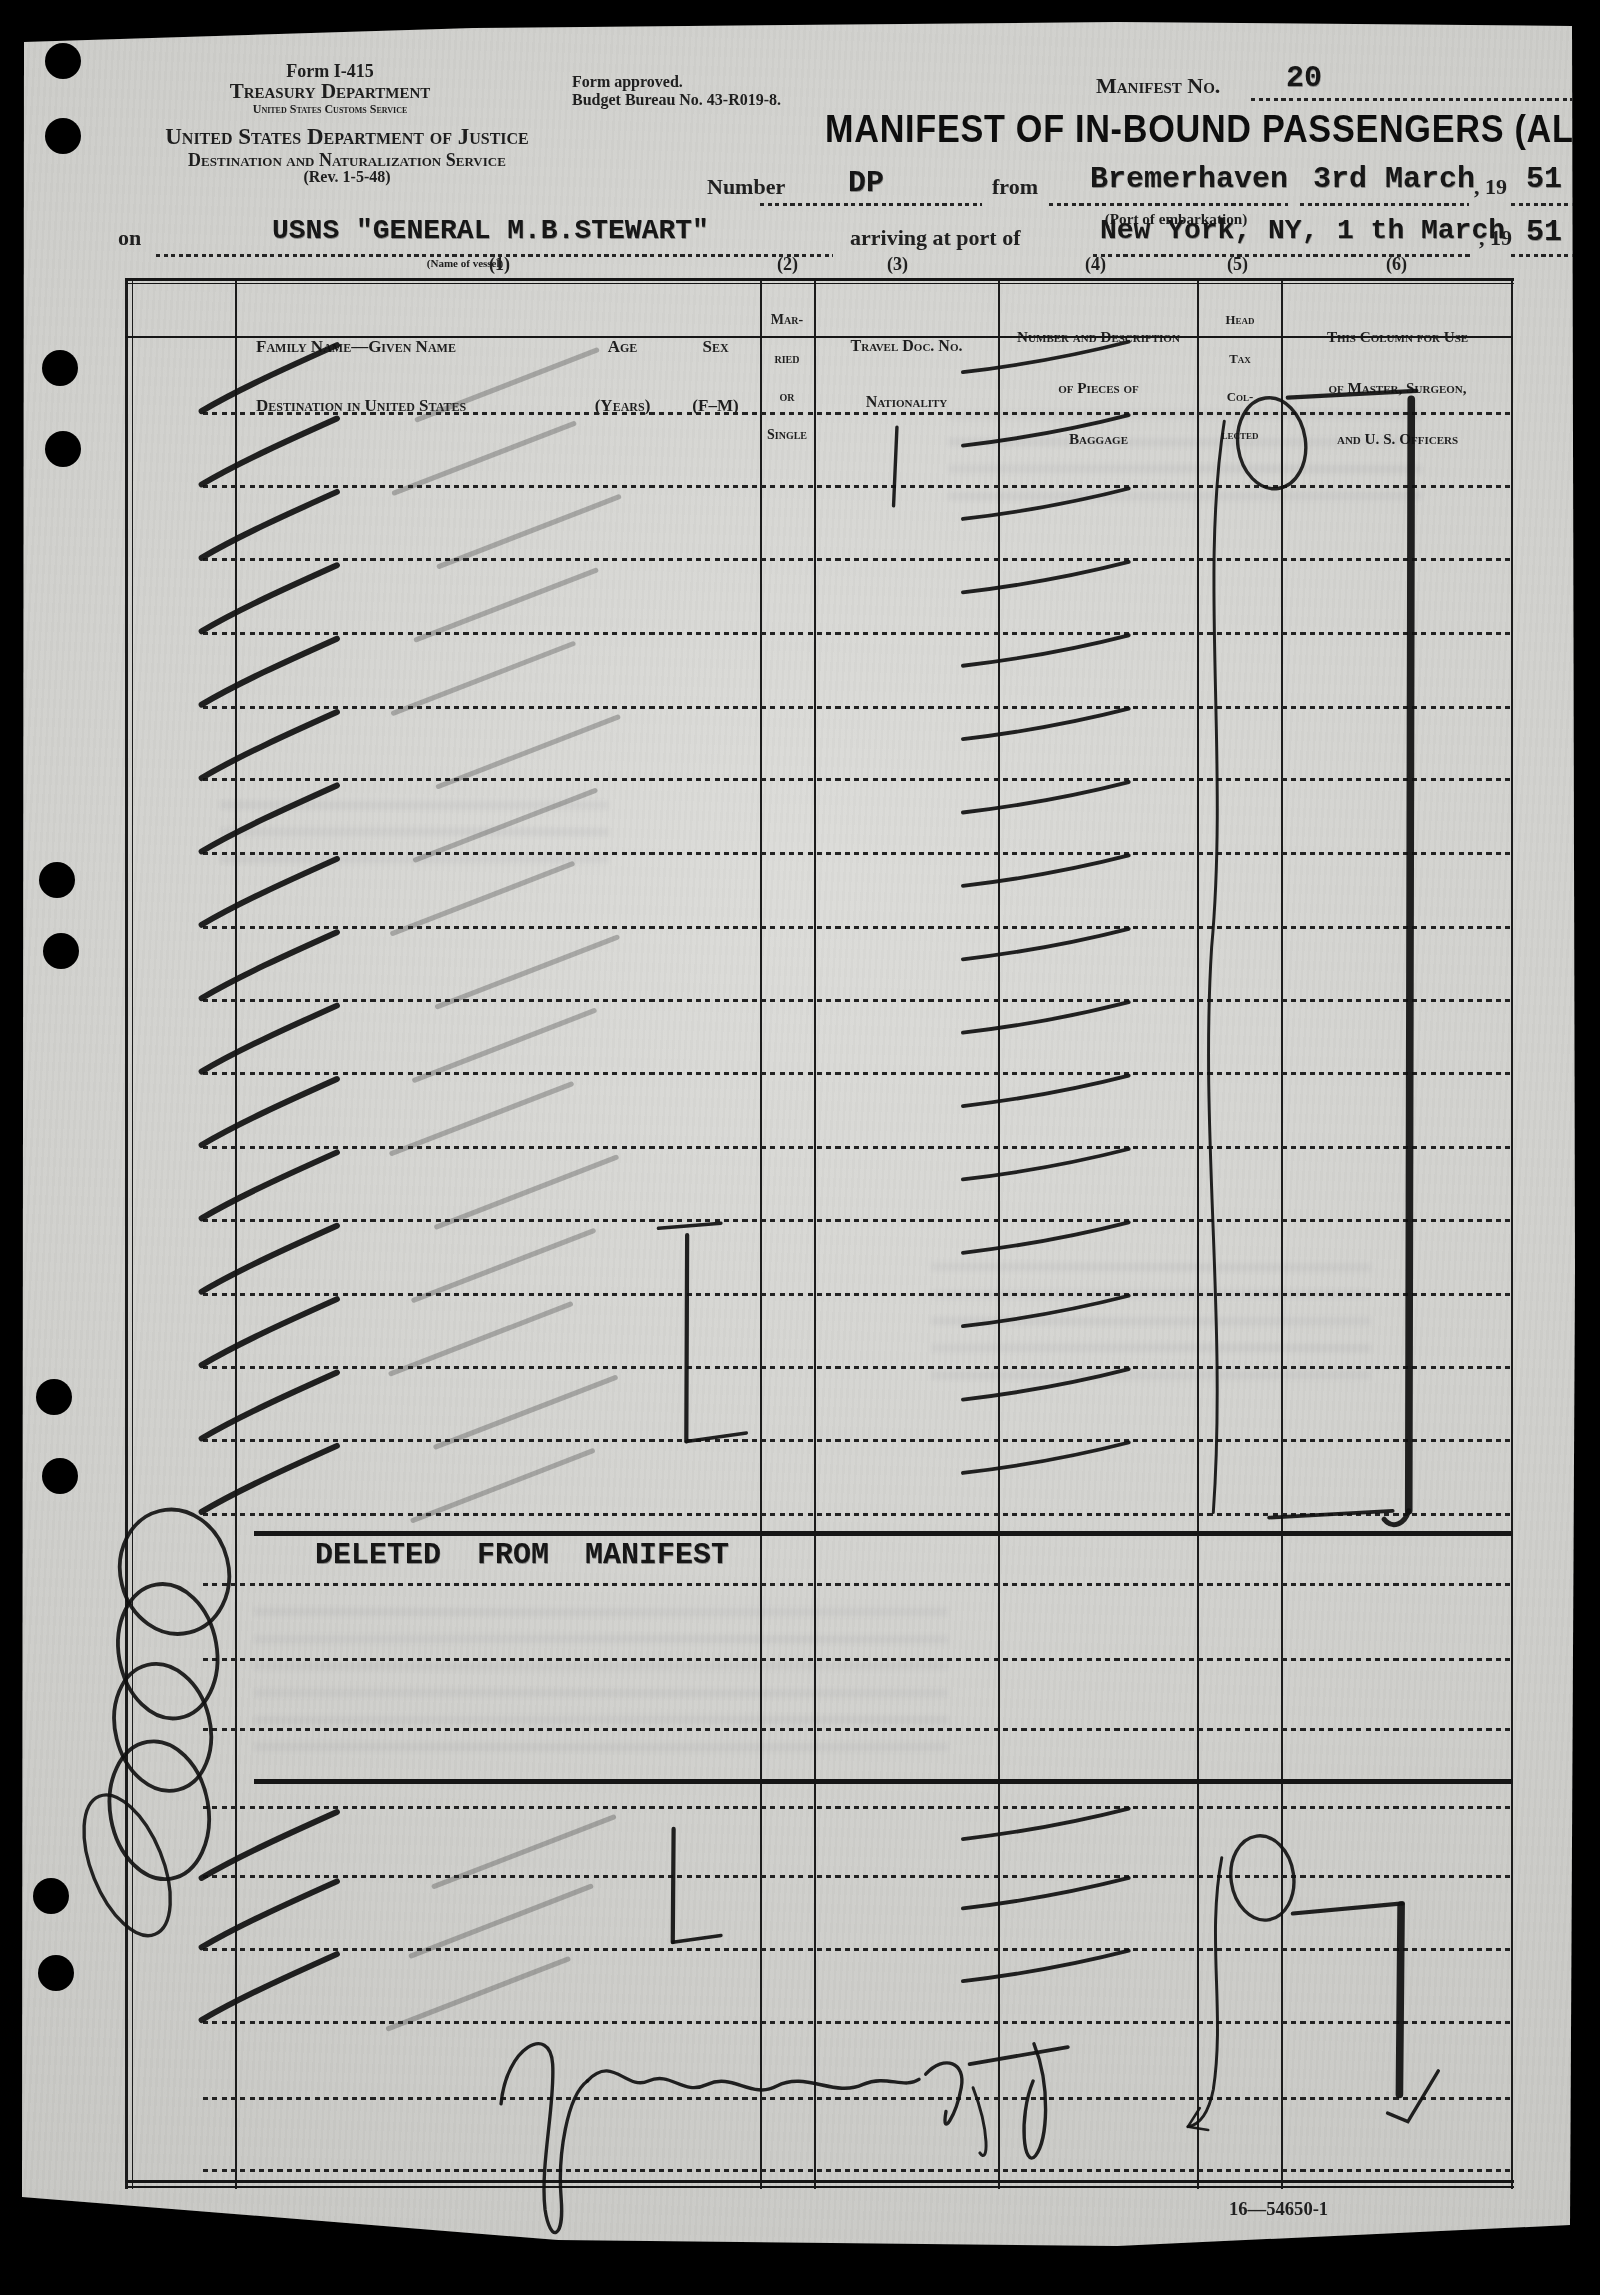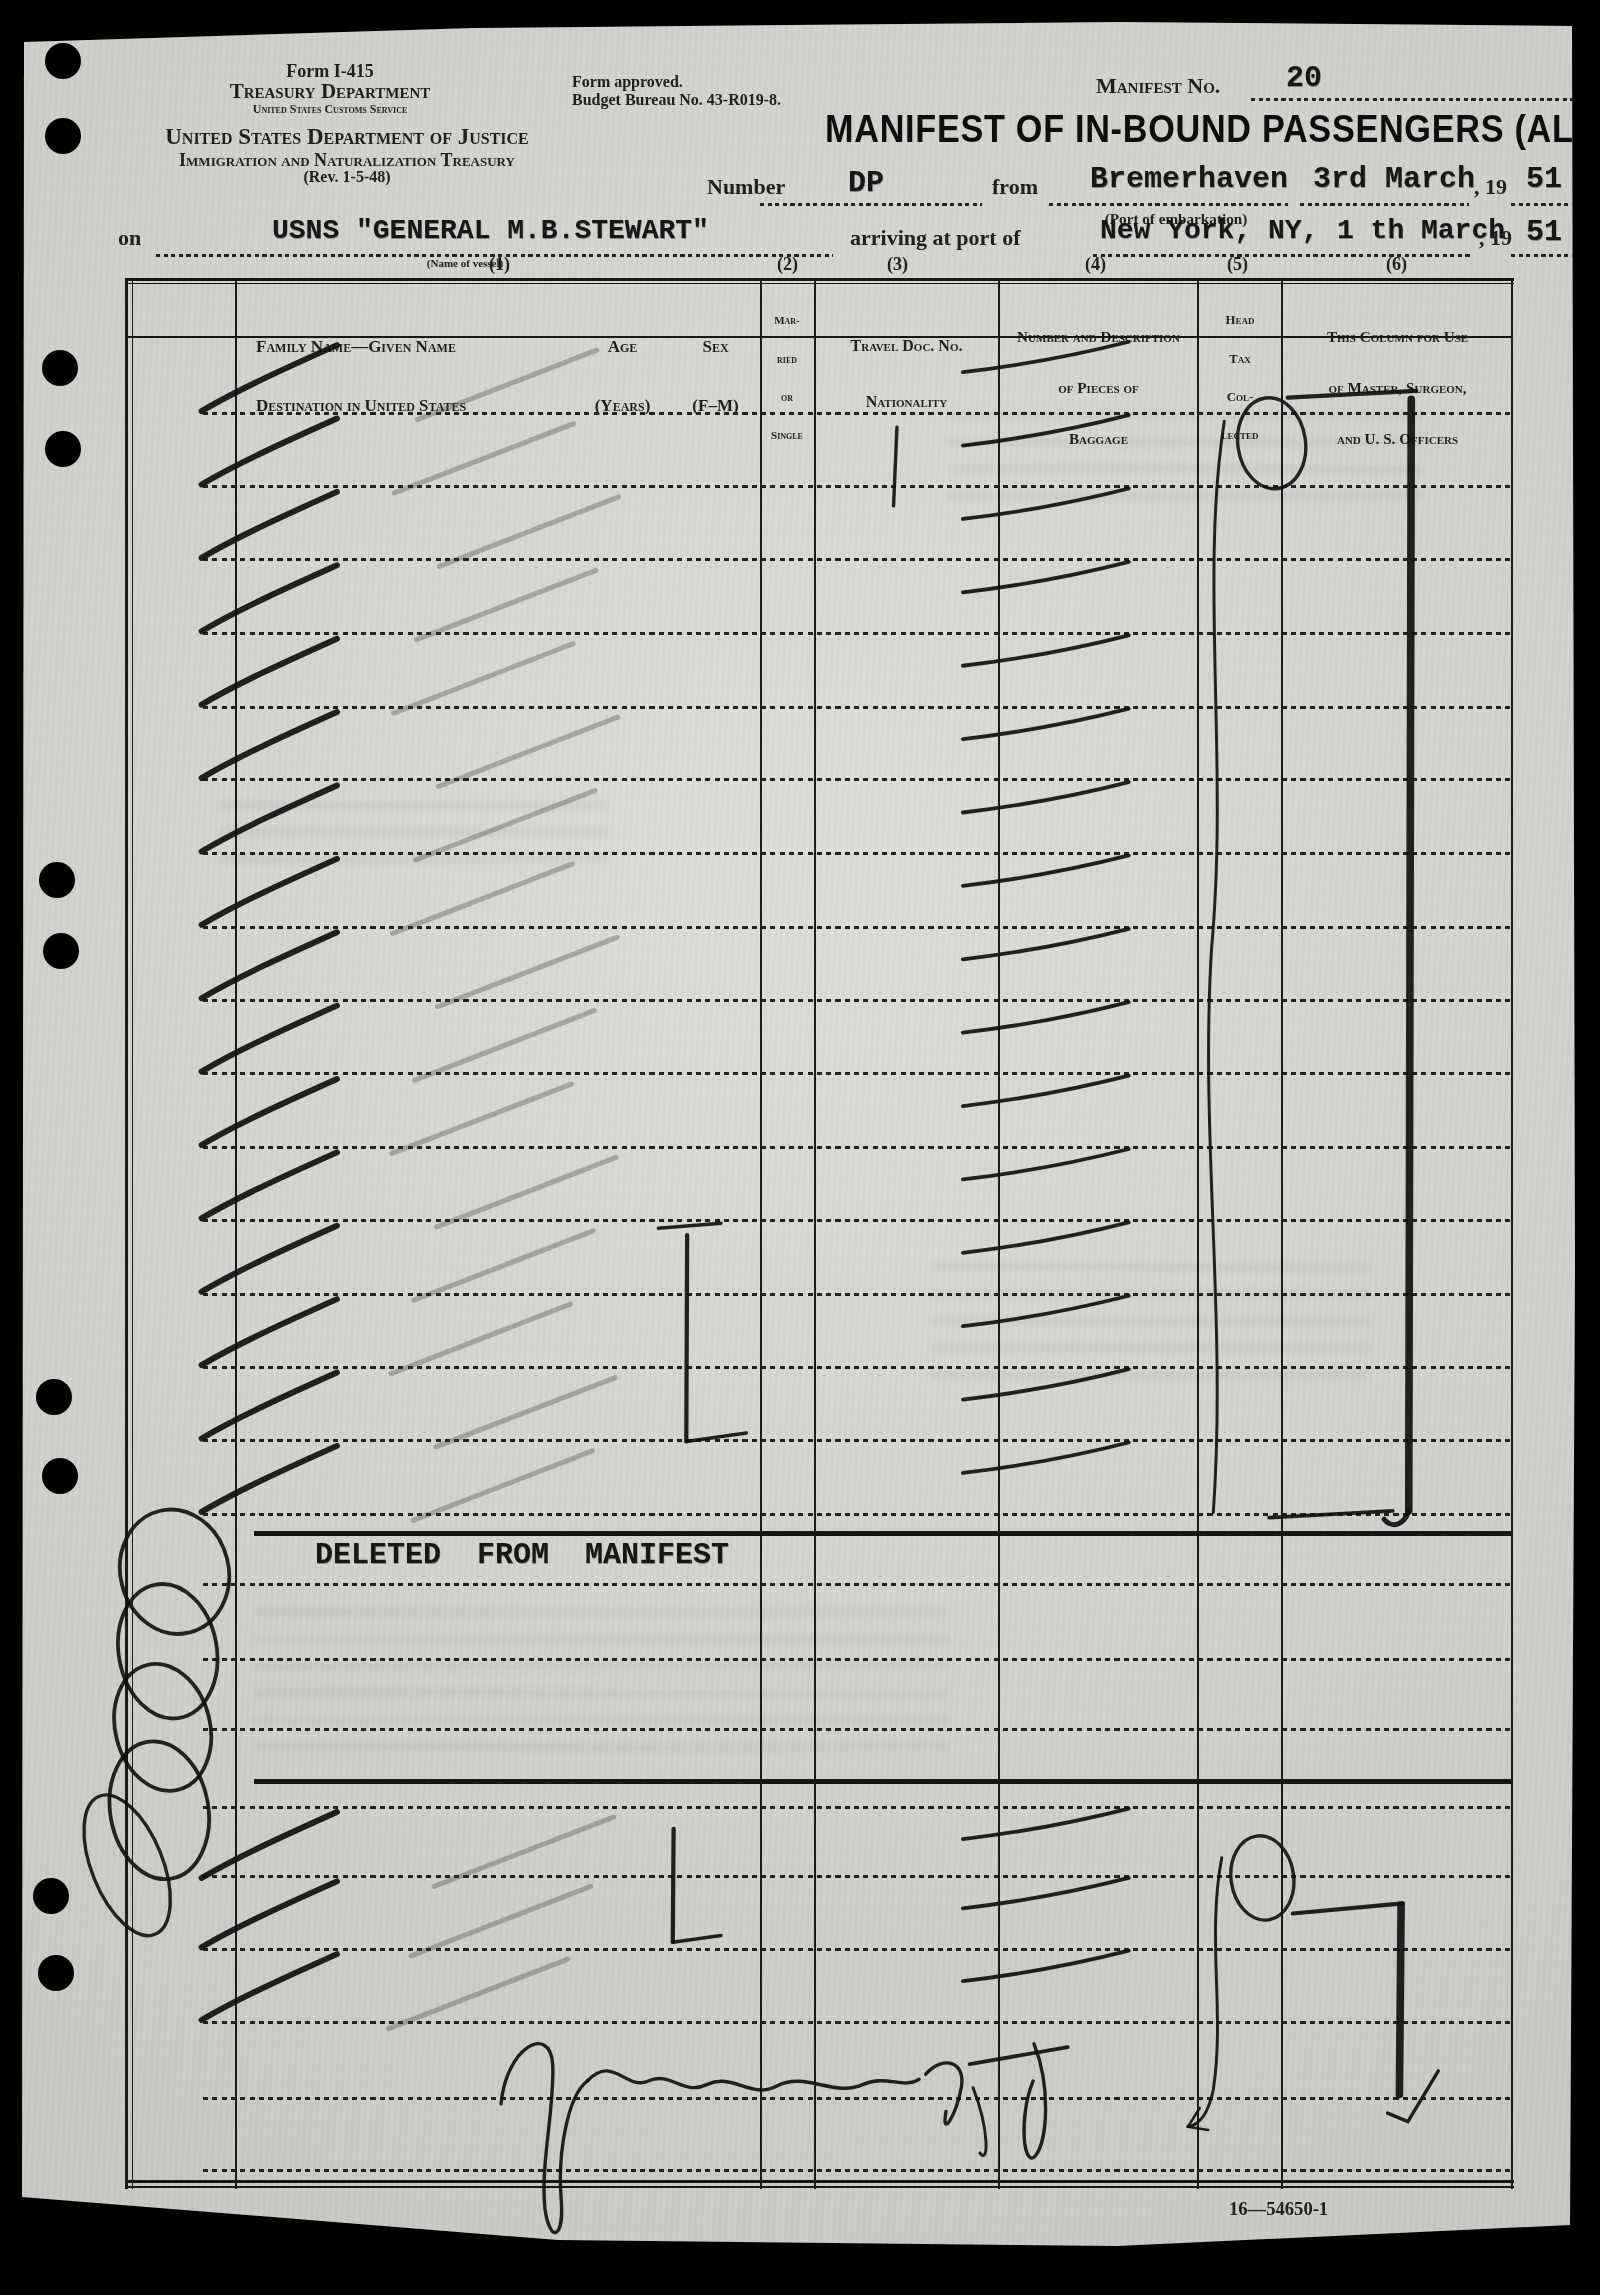--- a/index.html
+++ b/index.html
@@ -36,21 +36,21 @@
 </head>
 <body>
 
 <div id="page">
   <div class="paper" id="sheet">
 
     <div class="abs ser cc" style="left:203px;top:61px;width:254px;font-size:18px">Form I-415</div>
     <div class="abs sc cc" style="left:161px;top:79px;width:338px;font-size:21px">Treasury Department</div>
     <div class="abs sc cc" style="left:161px;top:102px;width:338px;font-size:12px">United States Customs Service</div>
     <div class="abs sc cc" style="left:127px;top:124px;width:440px;font-size:23px">United States Department of Justice</div>
-    <div class="abs sc cc" style="left:127px;top:150px;width:440px;font-size:18px">Immigration and Naturalization Treasury</div>
+    <div class="abs sc cc" style="left:127px;top:150px;width:440px;font-size:18px">Destination and Naturalization Service</div>
     <div class="abs ser cc" style="left:127px;top:168px;width:440px;font-size:16px">(Rev. 1-5-48)</div>
 
     <div class="abs ser" style="left:572px;top:73px;font-size:16px">Form approved.</div>
     <div class="abs ser" style="left:572px;top:91px;font-size:16px">Budget Bureau No. 43-R019-8.</div>
 
     <div class="abs sc" style="left:1096px;top:73px;font-size:22px">Manifest No.</div>
     <div class="abs tw" style="left:1286px;top:61px">20</div>
     <div class="abs lead" style="left:1251px;top:98px;width:330px"></div>
 
     <div class="abs title cc" style="left:795px;top:108px;width:601px;font-size:38px">MANIFEST OF IN-BOUND PASSENGERS (ALIENS)</div>
@@ -92,21 +92,21 @@
       <div>Destination in United States</div>
     </div>
     <div class="abs sc cc" style="left:582px;top:298px;width:81px;font-size:17px;line-height:19.5px">
       <div>Age</div>
       <div>(Years)</div>
     </div>
     <div class="abs sc cc" style="left:675px;top:298px;width:81px;font-size:17px;line-height:19.5px">
       <div>Sex</div>
       <div>(F–M)</div>
     </div>
-    <div class="abs sc cc" style="left:761px;top:289px;width:52px;font-size:11px;line-height:12.7px">
+    <div class="abs sc cc" style="left:761px;top:289px;width:52px;font-size:14px;line-height:12.7px">
       <div>Mar-</div>
       <div>ried</div>
       <div>or</div>
       <div>Single</div>
     </div>
     <div class="abs sc cc" style="left:816px;top:300px;width:181px;font-size:16px;line-height:18.6px">
       <div>Travel Doc. No.</div>
       <div>Nationality</div>
     </div>
     <div class="abs sc cc" style="left:1001px;top:294px;width:195px;font-size:15.2px;line-height:17px">

